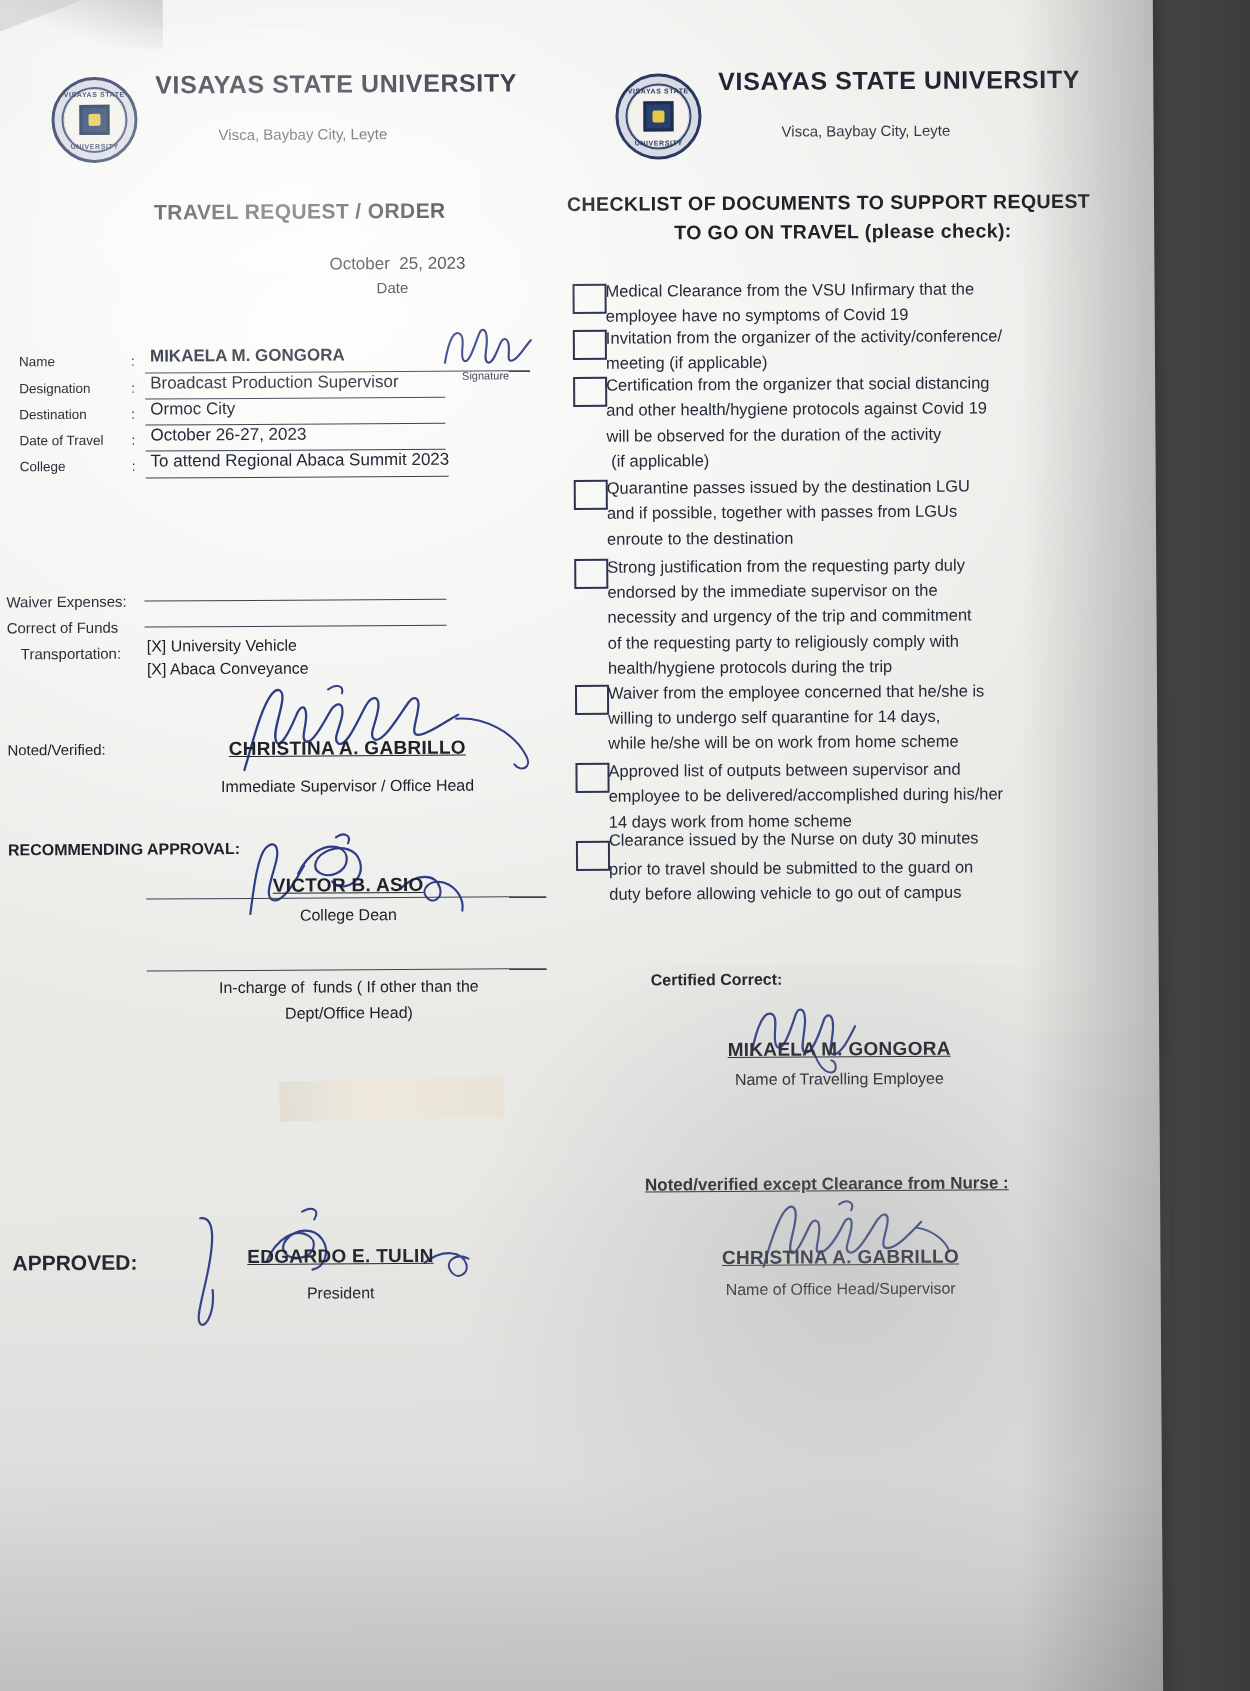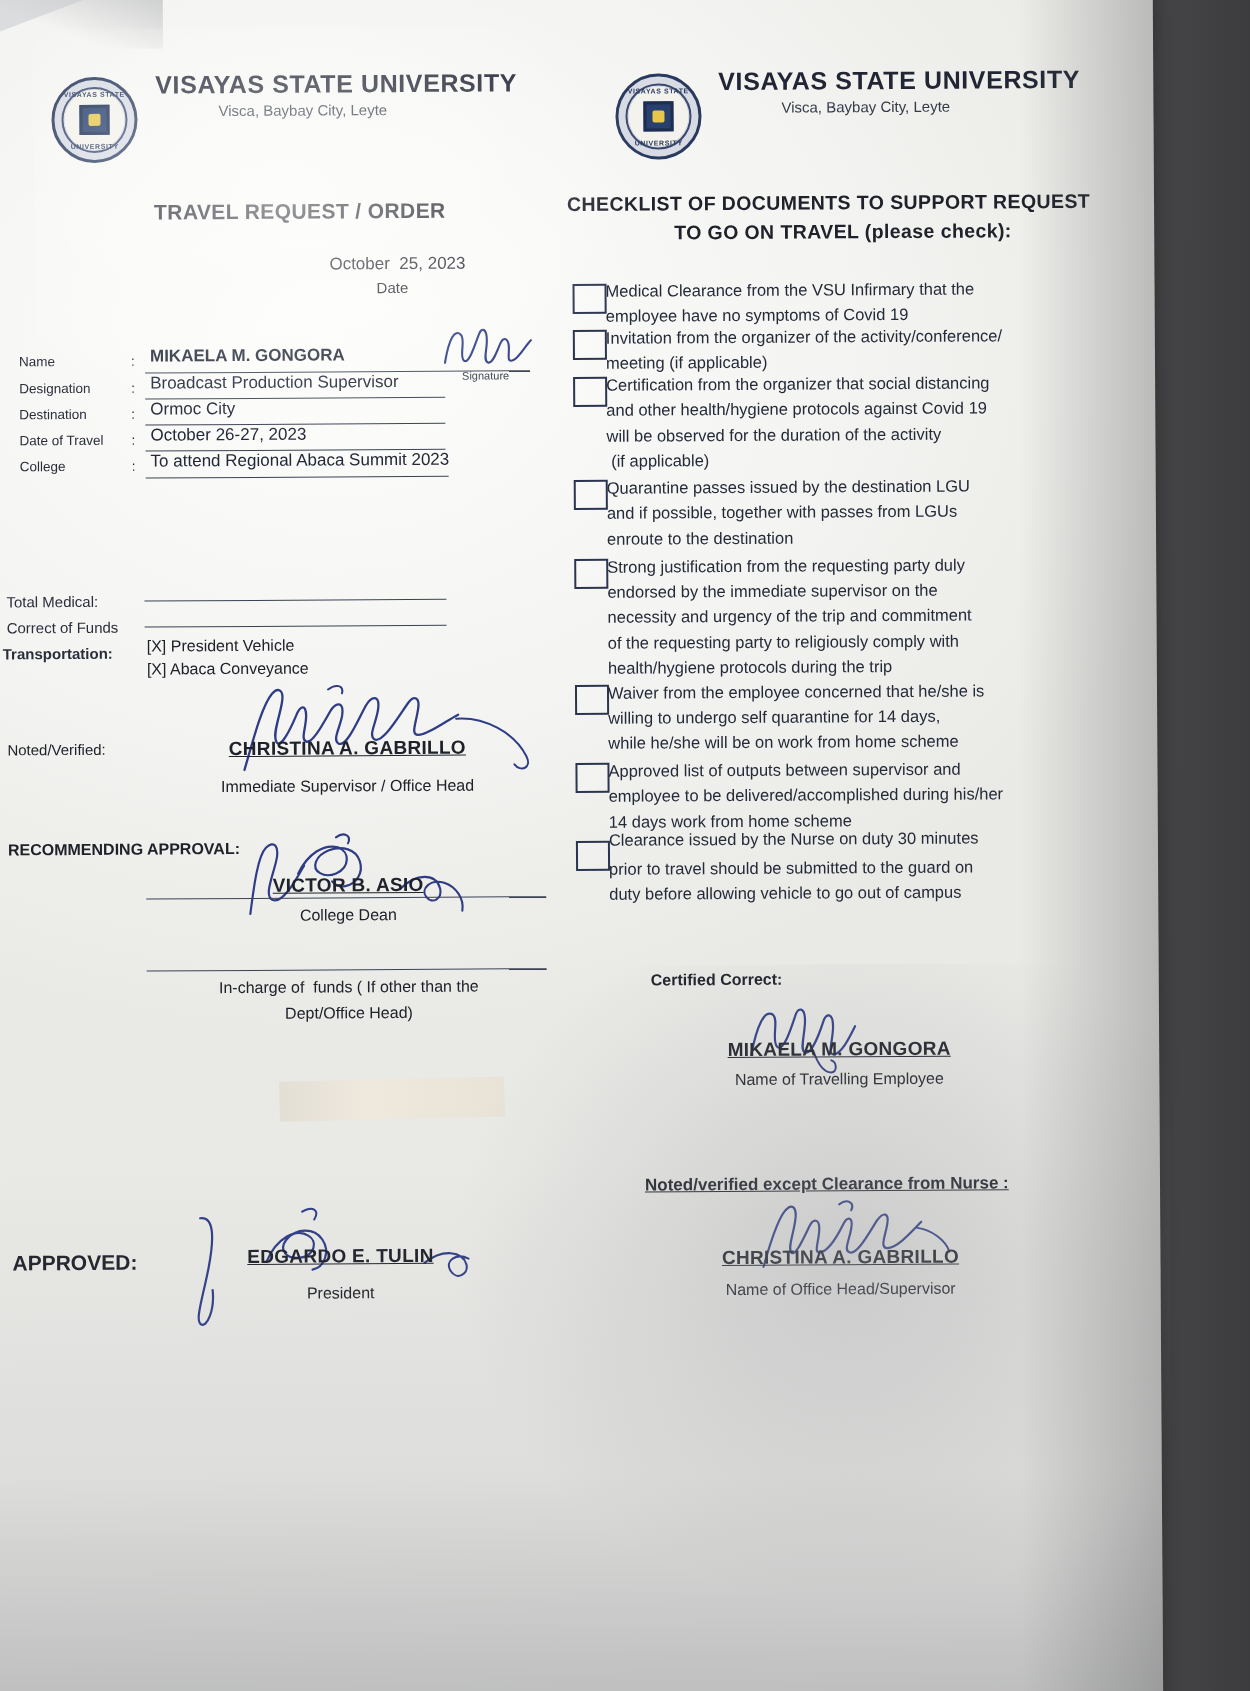--- a/index.html
+++ b/index.html
@@ -125,21 +125,21 @@
     position: absolute; left: 0; right: 0;
     font-size: 7px; letter-spacing: .6px;
     text-align: center; color: #2a3a5e; font-weight: bold;
   }
   .seal .arc.top { top: 11px; }
   .seal .arc.bot { bottom: 10px; }
 
   .uni-name {
     font-size: 25px; font-weight: bold; letter-spacing: .6px; color: #222634;
   }
-  .uni-sub { font-size: 15px; color: #343a48; }
+  .uni-sub { font-size: 15px; color: #343a48; margin-top: 24px; }
 
   
   .section-title { font-size: 21px; font-weight: bold; letter-spacing: .4px; }
   .fld-label { font-size: 13.5px; color: #2a2e3a; }
   .fld-colon { font-size: 13.5px; }
   .fld-value { font-size: 17px; color: #222838; }
   .rule {
     position: absolute; height: 0;
     border-bottom: 1.4px solid #3b4252;
   }
@@ -221,28 +221,28 @@
       <div class="t fld-colon" style="left:156px; top:470px;">:</div>
       <div class="t fld-value" style="left:175px; top:463px;">To attend Regional Abaca Summit 2023</div>
       <div class="rule" style="left:170px; top:489px; width:303px;"></div>
 
       <div class="t small-label" style="left:487px; top:383px;">Signature</div>
 
       <svg class="sig" style="left:460px; top:330px;" width="120" height="60" viewBox="0 0 120 60">
         <path d="M10 46 C14 22, 20 12, 26 18 C31 23, 24 40, 29 44 C34 48, 40 28, 44 18 C47 10, 52 12, 52 24 C52 34, 48 44, 53 46 C58 48, 62 34, 66 26 C69 20, 74 22, 74 32 C74 40, 72 46, 78 44 C84 42, 90 30, 96 24" stroke-width="2.1"></path>
       </svg>
 
-      <div class="t fld-label" style="left:30px; top:604px; font-size:15px;">Total Medical:</div>
+      <div class="t fld-label" style="left:30px; top:604px; font-size:15px;">Waiver Expenses:</div>
       <div class="rule" style="left:168px; top:612px; width:302px;"></div>
 
       <div class="t fld-label" style="left:30px; top:630px; font-size:15px;">Correct of Funds</div>
       <div class="rule" style="left:168px; top:638px; width:302px;"></div>
 
-      <div class="t fld-label" style="left:26px; top:656px; font-size:15px;font-weight:bold;">Transportation:</div>
-      <div class="t" style="left:170px; top:649px; font-size:16px;">[X] President Vehicle</div>
+      <div class="t fld-label" style="left:44px; top:656px; font-size:15px;">Transportation:</div>
+      <div class="t" style="left:170px; top:649px; font-size:16px;">[X] University Vehicle</div>
       <div class="t" style="left:170px; top:672px; font-size:16px;">[X] Abaca Conveyance</div>
 
       <div class="t" style="left:30px; top:752px; font-size:15px;">Noted/Verified:</div>
       <svg class="sig" style="left:255px; top:690px;" width="310" height="100" viewBox="0 0 310 100">
         <path d="M12 92 C22 58, 30 28, 40 16 C46 9, 52 12, 50 24 C48 38, 40 56, 44 64 C48 72, 58 52, 64 38 C68 28, 74 26, 74 38 C74 50, 68 62, 74 64 C80 66, 90 48, 98 34 C104 24, 112 24, 110 38 C108 50, 100 62, 106 66 C114 71, 126 42, 134 28 C140 18, 148 18, 146 32 C144 46, 136 58, 142 62 C150 67, 166 40, 176 26 C182 18, 188 20, 186 32 C184 46, 178 58, 186 58 C196 58, 214 44, 226 38" stroke-width="2.3"></path>
         <path d="M96 12 C104 6, 112 8, 110 16" stroke-width="2"></path>
         <path d="M224 42 C252 40, 282 56, 294 80 C300 92, 288 96, 282 88" stroke-width="2"></path>
       </svg>
       <div class="t name-line ctr" style="left:230px; top:750px; width:280px;">CHRISTINA A. GABRILLO</div>
       <div class="t role-line ctr" style="left:200px; top:790px; width:340px;">Immediate Supervisor / Office Head</div>

